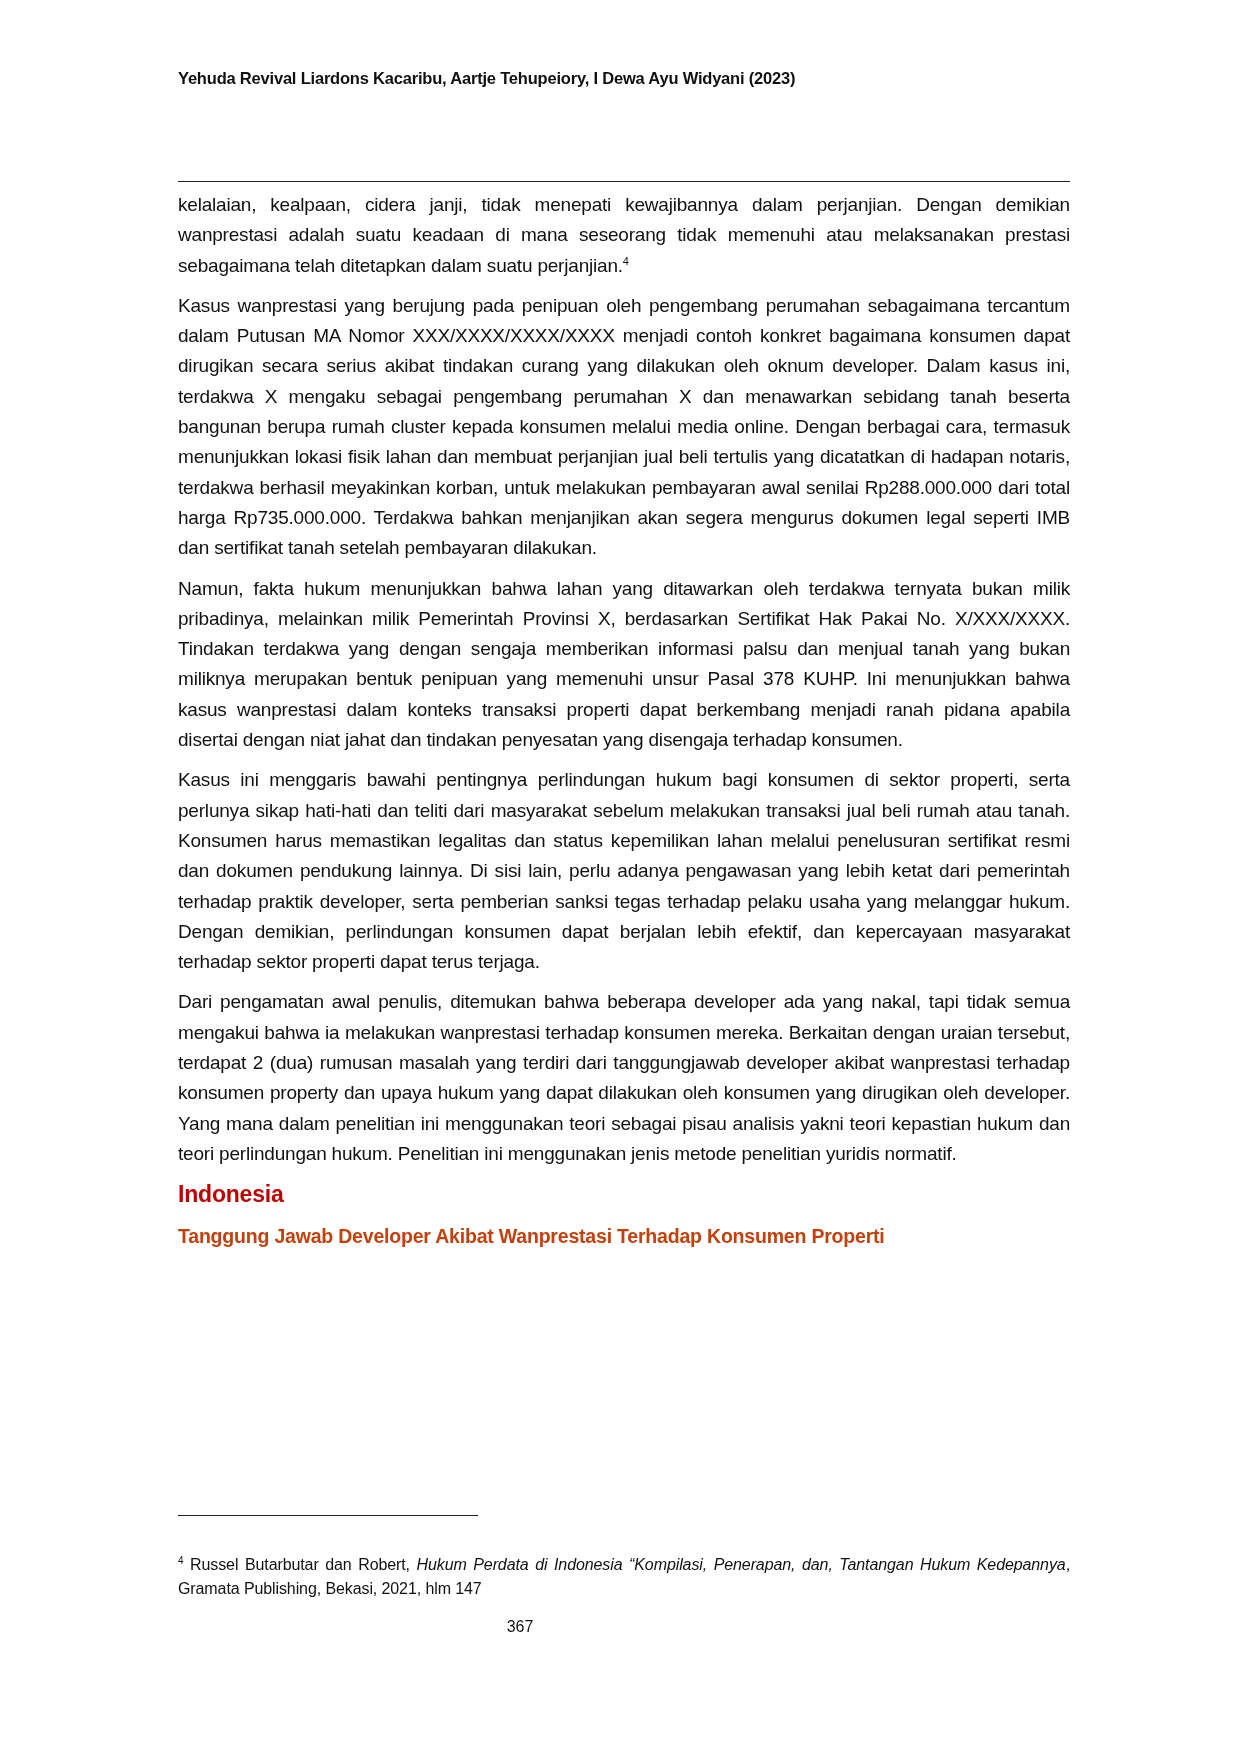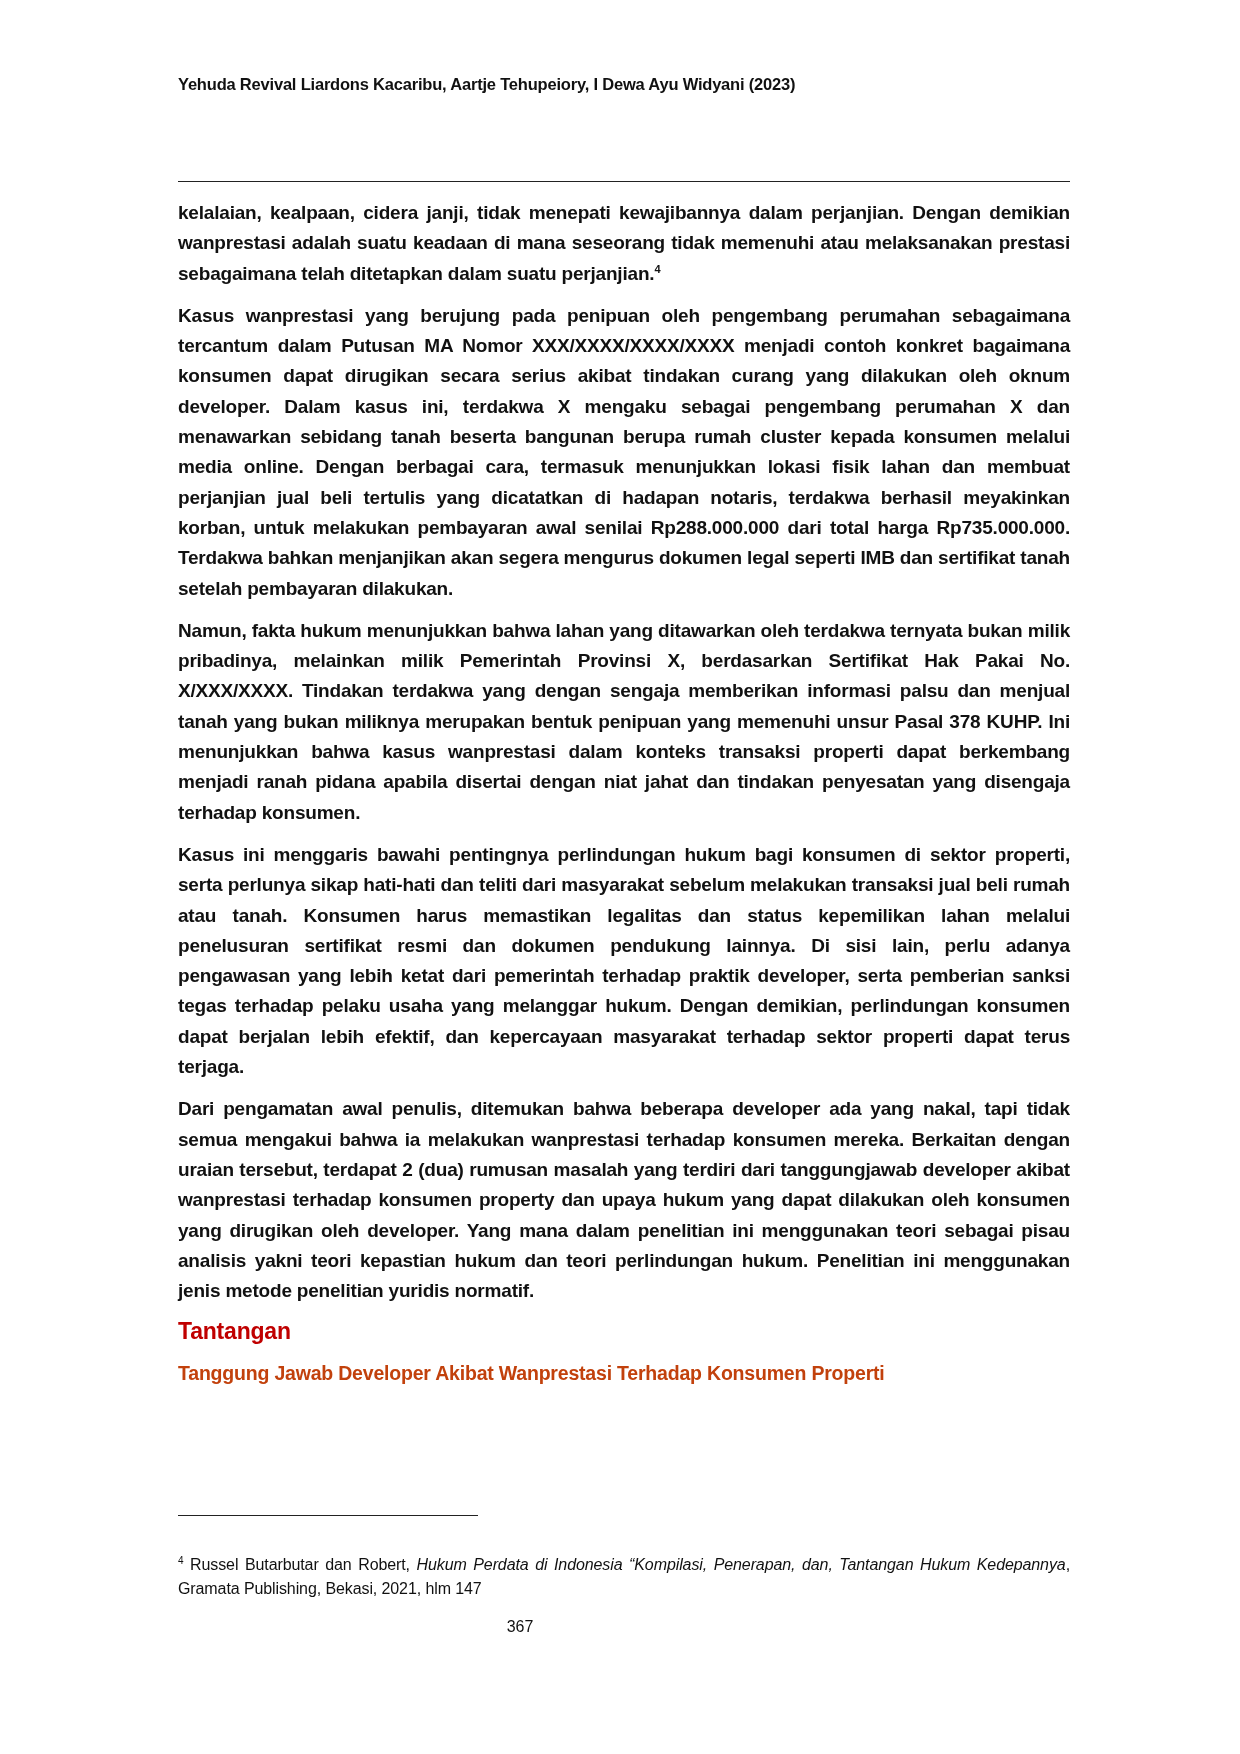--- a/index.html
+++ b/index.html
@@ -1,21 +1,21 @@
 <!DOCTYPE html>
 <html><head>
   <meta charset="utf-8">
   <style>
     html, body { margin: 0; padding: 0; background: #ffffff; }
     body { width: 1240px; height: 1754px; position: relative; font-family: "Liberation Sans", sans-serif; color: #111; }
-    .header { position: absolute; left: 178px; top: 72px; width: 892px; font-weight: bold; font-size: 16.5px; line-height: 25px; letter-spacing: -0.2px; }
+    .header { position: absolute; left: 178px; top: 66px; width: 892px; font-weight: bold; font-size: 16.5px; line-height: 25px; letter-spacing: -0.2px; }
     .header div { white-space: nowrap; }
     .rule { position: absolute; left: 178px; top: 181px; width: 892px; height: 0; border-top: 1.6px solid #222; }
     .body-text { position: absolute; left: 178px; top: 186px; width: 892px; font-size: 19px; line-height: 30.3px; text-align: justify; letter-spacing: -0.2px; }
-    .body-text p { margin: 12px 0 10px 0; font-weight: bold; }
+    .body-text p { margin: 4px 0 10px 0; }
     .body-text sup { font-size: 11px; vertical-align: super; line-height: 0; }
     .h-discussion { color: #c00000; font-weight: bold; font-size: 23px; margin: 10px 0 12px 0; line-height: 30px; }
     .h-sub { color: #c2410c; font-weight: bold; font-size: 19.5px; line-height: 30px; margin: 0; }
     .fn-rule { position: absolute; left: 178px; top: 1515px; width: 300px; border-top: 1.5px solid #222; }
     .footnote { position: absolute; left: 178px; top: 1553px; width: 892px; font-size: 16px; line-height: 24px; text-align: justify; letter-spacing: -0.1px; }
     .footnote sup { font-size: 10px; line-height: 0; }
     .footnote i { font-style: italic; }
     .page-number { position: absolute; left: 0; width: 1040px; top: 1618px; text-align: center; font-size: 16px; }
   </style>
 </head>
@@ -26,21 +26,21 @@
 </div>
 
 <div class="rule"></div>
 
 <div class="body-text">
   <p><span>kelalaian, kealpaan, cidera janji, tidak menepati kewajibannya dalam perjanjian. Dengan demikian wanprestasi adalah suatu keadaan di mana seseorang tidak memenuhi atau melaksanakan prestasi sebagaimana telah ditetapkan dalam suatu perjanjian.</span><sup>4</sup></p>
   <p>Kasus wanprestasi yang berujung pada penipuan oleh pengembang perumahan sebagaimana tercantum dalam Putusan MA Nomor XXX/XXXX/XXXX/XXXX menjadi contoh konkret bagaimana konsumen dapat dirugikan secara serius akibat tindakan curang yang dilakukan oleh oknum developer. Dalam kasus ini, terdakwa X mengaku sebagai pengembang perumahan X dan menawarkan sebidang tanah beserta bangunan berupa rumah cluster kepada konsumen melalui media online. Dengan berbagai cara, termasuk menunjukkan lokasi fisik lahan dan membuat perjanjian jual beli tertulis yang dicatatkan di hadapan notaris, terdakwa berhasil meyakinkan korban, untuk melakukan pembayaran awal senilai Rp288.000.000 dari total harga Rp735.000.000. Terdakwa bahkan menjanjikan akan segera mengurus dokumen legal seperti IMB dan sertifikat tanah setelah pembayaran dilakukan.</p>
   <p>Namun, fakta hukum menunjukkan bahwa lahan yang ditawarkan oleh terdakwa ternyata bukan milik pribadinya, melainkan milik Pemerintah Provinsi X, berdasarkan Sertifikat Hak Pakai No. X/XXX/XXXX. Tindakan terdakwa yang dengan sengaja memberikan informasi palsu dan menjual tanah yang bukan miliknya merupakan bentuk penipuan yang memenuhi unsur Pasal 378 KUHP. Ini menunjukkan bahwa kasus wanprestasi dalam konteks transaksi properti dapat berkembang menjadi ranah pidana apabila disertai dengan niat jahat dan tindakan penyesatan yang disengaja terhadap konsumen.</p>
   <p>Kasus ini menggaris bawahi pentingnya perlindungan hukum bagi konsumen di sektor properti, serta perlunya sikap hati-hati dan teliti dari masyarakat sebelum melakukan transaksi jual beli rumah atau tanah. Konsumen harus memastikan legalitas dan status kepemilikan lahan melalui penelusuran sertifikat resmi dan dokumen pendukung lainnya. Di sisi lain, perlu adanya pengawasan yang lebih ketat dari pemerintah terhadap praktik developer, serta pemberian sanksi tegas terhadap pelaku usaha yang melanggar hukum. Dengan demikian, perlindungan konsumen dapat berjalan lebih efektif, dan kepercayaan masyarakat terhadap sektor properti dapat terus terjaga.</p>
   <p>Dari pengamatan awal penulis, ditemukan bahwa beberapa developer ada yang nakal, tapi tidak semua mengakui bahwa ia melakukan wanprestasi terhadap konsumen mereka. Berkaitan dengan uraian tersebut, terdapat 2 (dua) rumusan masalah yang terdiri dari tanggungjawab developer akibat wanprestasi terhadap konsumen property dan upaya hukum yang dapat dilakukan oleh konsumen yang dirugikan oleh developer. Yang mana dalam penelitian ini menggunakan teori sebagai pisau analisis yakni teori kepastian hukum dan teori perlindungan hukum. Penelitian ini menggunakan jenis metode penelitian yuridis normatif.</p>
-  <div class="h-discussion">Tantangan</div>
+  <div class="h-discussion">Indonesia</div>
   <div class="h-sub">Tanggung Jawab Developer Akibat Wanprestasi Terhadap Konsumen Properti</div>
 </div>
 
 <div class="fn-rule"></div>
 
 <div class="footnote">
   <sup>4</sup><span> Russel Butarbutar dan Robert, </span><i>Hukum Perdata di Indonesia “Kompilasi, Penerapan, dan, Tantangan Hukum Kedepannya</i><span>, Gramata Publishing, Bekasi, 2021,  hlm 147</span>
 </div>
 
 <div class="page-number">367</div>

